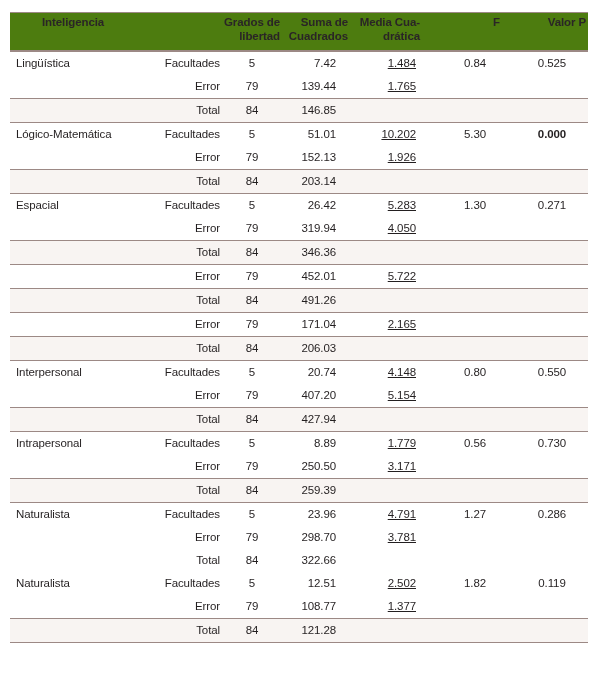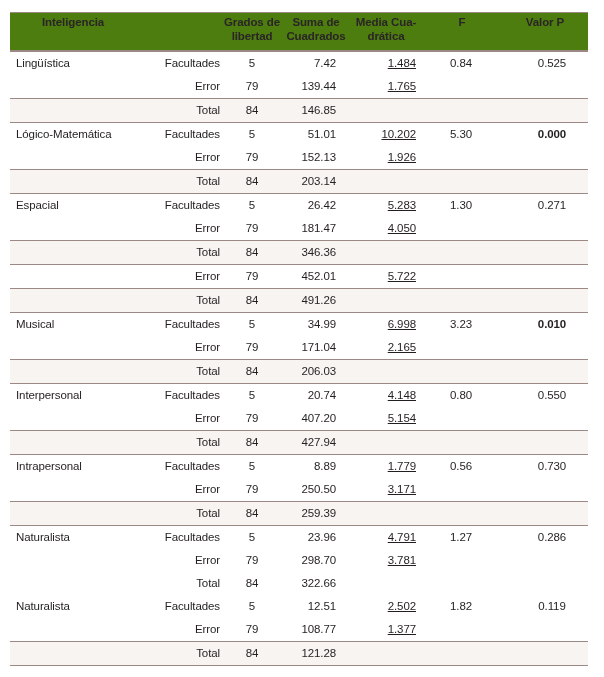--- a/index.html
+++ b/index.html
@@ -36,21 +36,21 @@
     thead tr {
       background: #4d7c0f;
     }
     thead th {
       font-weight: bold;
       font-size: 11.5px;
       line-height: 14px;
       height: 34px;
       padding: 2px 2px 1px 2px;
       vertical-align: top;
-      text-align: center;
+      text-align: right;
       color: #2a2526;
       border-top: 1.5px solid #9c8985;
       border-bottom: 2px solid #9c8985;
     }
     thead th.h-first {
       text-align: left;
       padding-left: 32px;
     }
     tbody td {
       height: 23px;
@@ -83,20 +83,21 @@
     td.ss {
       text-align: right;
       padding-right: 14px;
     }
     td.ms {
       text-align: right;
       padding-right: 6px;
       text-decoration: underline;
     }
     td.f {
+      text-align: center;
       padding-left: 28px;
     }
     td.p {
       text-align: center;
       padding-left: 16px;
     }
     .bold {
       font-weight: bold;
       margin-top: 42px;
     }
@@ -187,21 +188,21 @@
         <td class="df">5</td>
         <td class="ss">26.42</td>
         <td class="ms">5.283</td>
         <td class="f">1.30</td>
         <td class="p">0.271</td>
       </tr>
       <tr>
         <td class="name"></td>
         <td class="source">Error</td>
         <td class="df">79</td>
-        <td class="ss">181.47</td>
+        <td class="ss">319.94</td>
         <td class="ms">4.050</td>
         <td class="f"></td>
         <td class="p"></td>
       </tr>
       <tr class="total-row sep-top sep-bottom">
         <td class="name"></td>
         <td class="source">Total</td>
         <td class="df">84</td>
         <td class="ss">346.36</td>
         <td class="ms"></td>
@@ -218,29 +219,20 @@
         <td class="p"></td>
       </tr>
       <tr class="total-row sep-top sep-bottom">
         <td class="name"></td>
         <td class="source">Total</td>
         <td class="df">84</td>
         <td class="ss">491.26</td>
         <td class="ms"></td>
         <td class="f"></td>
         <td class="p"></td>
-      </tr>
-      <tr>
-        <td class="name">Musical</td>
-        <td class="source">Facultades</td>
-        <td class="df">5</td>
-        <td class="ss">34.99</td>
-        <td class="ms">6.998</td>
-        <td class="f">3.23</td>
-        <td class="p bold">0.010</td>
       </tr>
       <tr>
         <td class="name"></td>
         <td class="source">Error</td>
         <td class="df">79</td>
         <td class="ss">171.04</td>
         <td class="ms">2.165</td>
         <td class="f"></td>
         <td class="p"></td>
       </tr>

